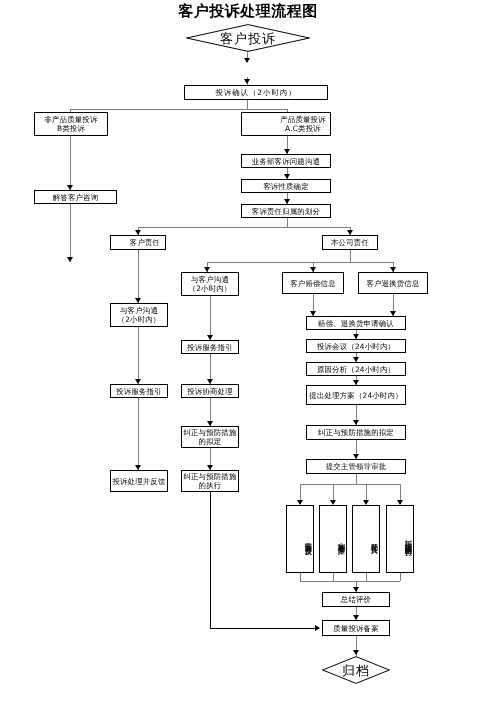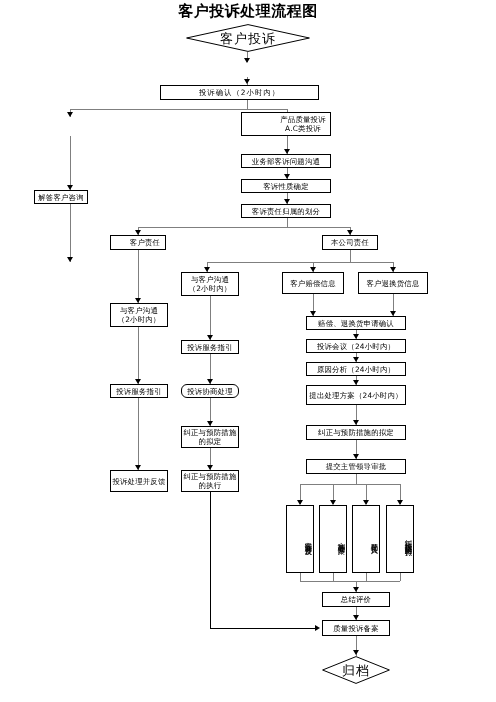--- a/index.html
+++ b/index.html
@@ -111,41 +111,45 @@
     <span class="dlabel">客户投诉</span>
   </div>
 
   <div class="ln v" style="left:247px; top:52px; height:10px;"></div>
   <div class="arrow down" style="left:244px; top:58px;"></div>
 
 
   <div class="ln v" style="left:247px; top:77px; height:8px;"></div>
   <div class="arrow down" style="left:244px; top:79px;"></div>
 
-  <div class="node" style="left:160px; top:85px; width:159px; height:15px; letter-spacing:1px;">
+  <div class="node" style="left:184px; top:85px; width:144px; height:15px; letter-spacing:1px;">
     <span>投诉确认（2小时内）</span>
   </div>
 
   <div class="ln v" style="left:247px; top:100px; height:9px;"></div>
   <div class="ln h" style="left:70px; top:109px; width:217px;"></div>
   <div class="ln v" style="left:70px; top:109px; height:8px;"></div>
   <div class="arrow down" style="left:67px; top:112px;"></div>
   <div class="ln v" style="left:287px; top:109px; height:8px;"></div>
   <div class="arrow down" style="left:284px; top:112px;"></div>
 
+  <div class="node" style="left:34px; top:112px; width:74px; height:24px; white-space:pre-line;">
+    <span>非产品质量投诉
+B类投诉</span>
+  </div>
 
   <div class="node" style="left:241px; top:112px; width:90px; height:24px; white-space:pre-line;padding-left:35px;">
     <span>产品质量投诉
 A.C类投诉</span>
   </div>
 
   <div class="ln v" style="left:70px; top:136px; height:54px;"></div>
   <div class="arrow down" style="left:67px; top:185px;"></div>
 
-  <div class="node" style="left:34px; top:190px; width:54px; height:14px;">
+  <div class="node" style="left:34px; top:190px; width:83px; height:14px;">
     <span>解答客户咨询</span>
   </div>
 
   <div class="ln v" style="left:70px; top:204px; height:58px;"></div>
   <div class="arrow down" style="left:67px; top:257px;"></div>
 
 
   <div class="ln v" style="left:287px; top:136px; height:18px;"></div>
   <div class="arrow down" style="left:284px; top:149px;"></div>
 
@@ -326,21 +330,21 @@
   <div class="ln v" style="left:138px; top:398px; height:72px;"></div>
   <div class="arrow down" style="left:135px; top:465px;"></div>
 
   <div class="node" style="left:110px; top:470px; width:58px; height:22px;">
     <span>投诉处理并反馈</span>
   </div>
 
   <div class="ln v" style="left:210px; top:354px; height:30px;"></div>
   <div class="arrow down" style="left:207px; top:379px;"></div>
 
-  <div class="node" style="left:181px; top:384px; width:58px; height:14px;border-radius:6px;">
+  <div class="node" style="left:181px; top:384px; width:58px; height:14px;">
     <span>投诉协商处理</span>
   </div>
 
   <div class="ln v" style="left:210px; top:398px; height:28px;"></div>
   <div class="arrow down" style="left:207px; top:421px;"></div>
 
   <div class="node" style="left:181px; top:426px; width:58px; height:22px;">
     <span>纠正与预防措施的拟定</span>
   </div>
 

